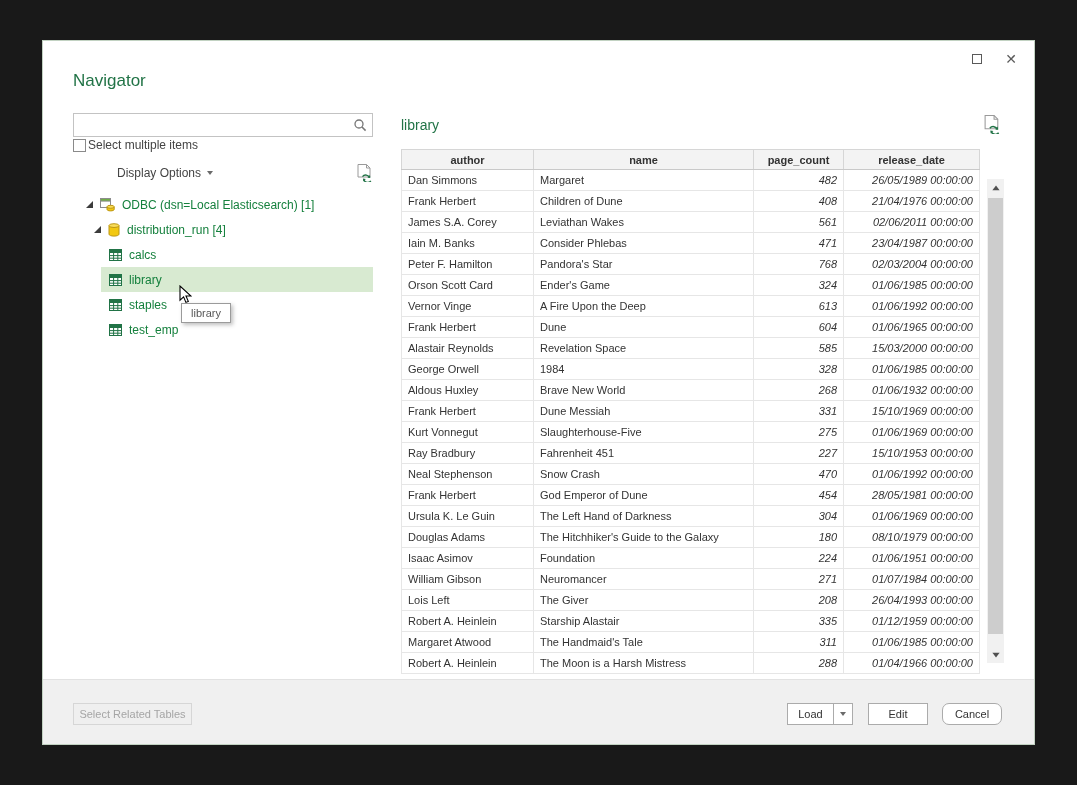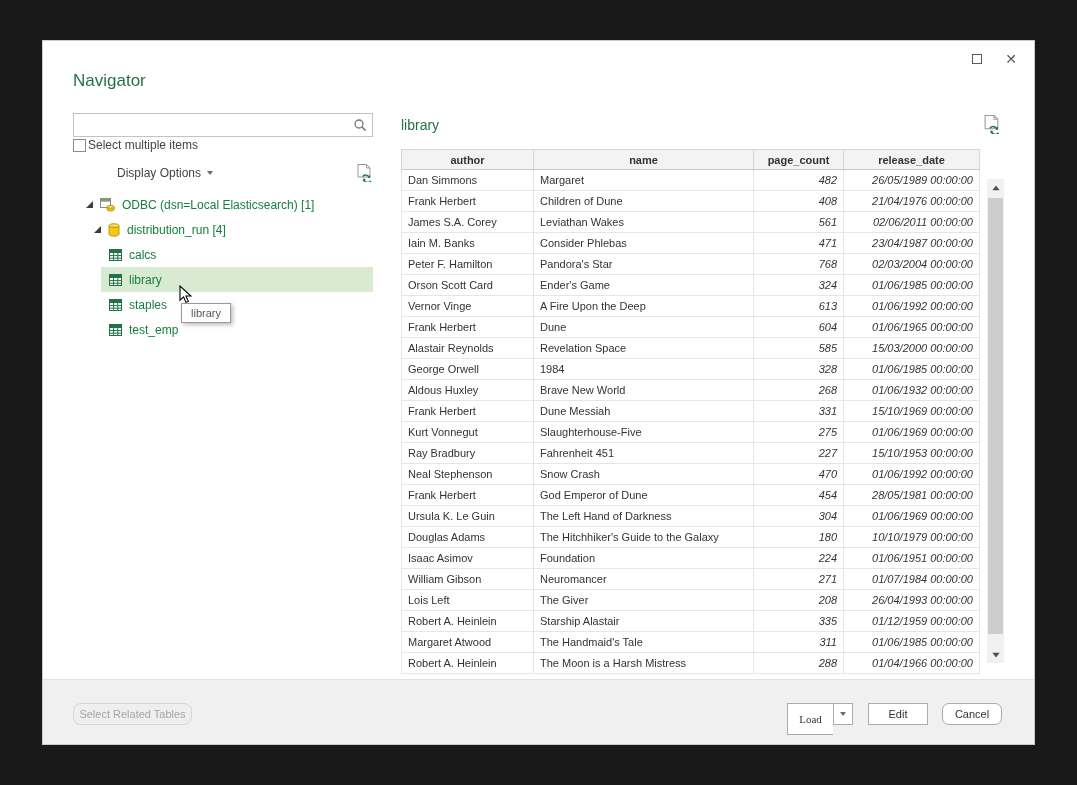--- a/index.html
+++ b/index.html
@@ -80,23 +80,23 @@
   .sb-thumb { position:absolute; left:1px; top:19px; width:15px; height:436px; background:#cdcdcd; }
 
   
   .footer { position:absolute; left:0; bottom:0; width:100%; height:65px; background:#f0f0f0; border-top:1px solid #e2e2e2; }
   .btn {
     position:absolute; top:23px; height:22px; font-size:11px; color:#333;
     background:#fff; border:1px solid #ababab; display:flex; align-items:center; justify-content:center;
     font-family:"Liberation Sans", sans-serif; cursor:default;
   }
   .btn-disabled { background:#efefef; border:1px solid #d6d6d6; color:#a5a5a5; }
-  .btn-select-related { left:30px; width:119px;border-radius:8px; }
+  .btn-select-related { left:30px; width:119px; }
   .load-group { position:absolute; top:23px; right:181px; height:22px; display:flex; }
-  .btn-load { position:static; width:46px; height:32px; border-right:none;font-family:Liberation Serif, serif; }
+  .btn-load { position:static; width:46px; height:22px; border-right:none; }
   .load-arrow { width:20px; height:22px; background:#fff; border:1px solid #ababab; display:flex; align-items:center; justify-content:center; }
   .btn-edit { right:106px; width:60px; }
   .btn-cancel { right:32px; width:60px;border-radius:7px; }
 </style>
 </head>
 <body>
 
 <div class="dialog">
 
   <div class="win-controls">
@@ -367,21 +367,21 @@
           <tr>
             <td>Ursula K. Le Guin</td>
             <td>The Left Hand of Darkness</td>
             <td class="num">304</td>
             <td class="num">01/06/1969 00:00:00</td>
           </tr>
           <tr>
             <td>Douglas Adams</td>
             <td>The Hitchhiker's Guide to the Galaxy</td>
             <td class="num">180</td>
-            <td class="num">10/10/1979 00:00:00</td>
+            <td class="num">08/10/1979 00:00:00</td>
           </tr>
           <tr>
             <td>Isaac Asimov</td>
             <td>Foundation</td>
             <td class="num">224</td>
             <td class="num">01/06/1951 00:00:00</td>
           </tr>
           <tr>
             <td>William Gibson</td>
             <td>Neuromancer</td>

